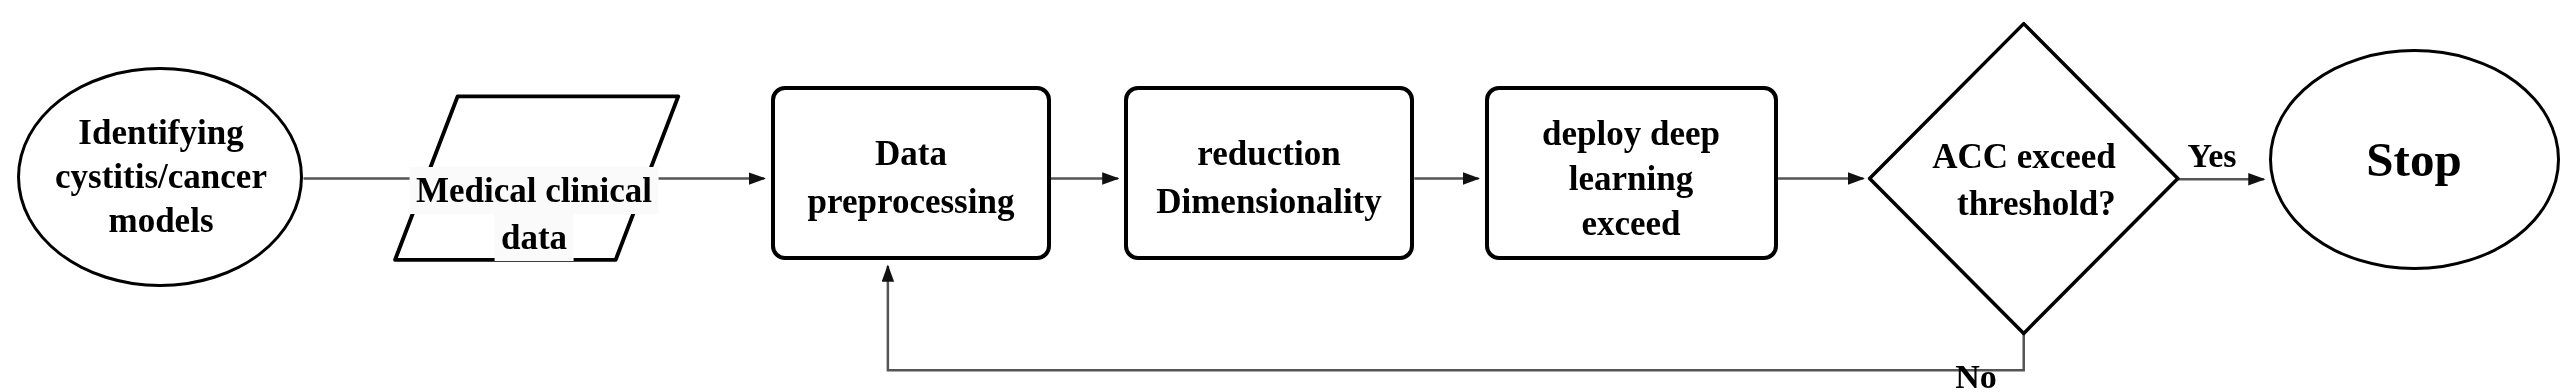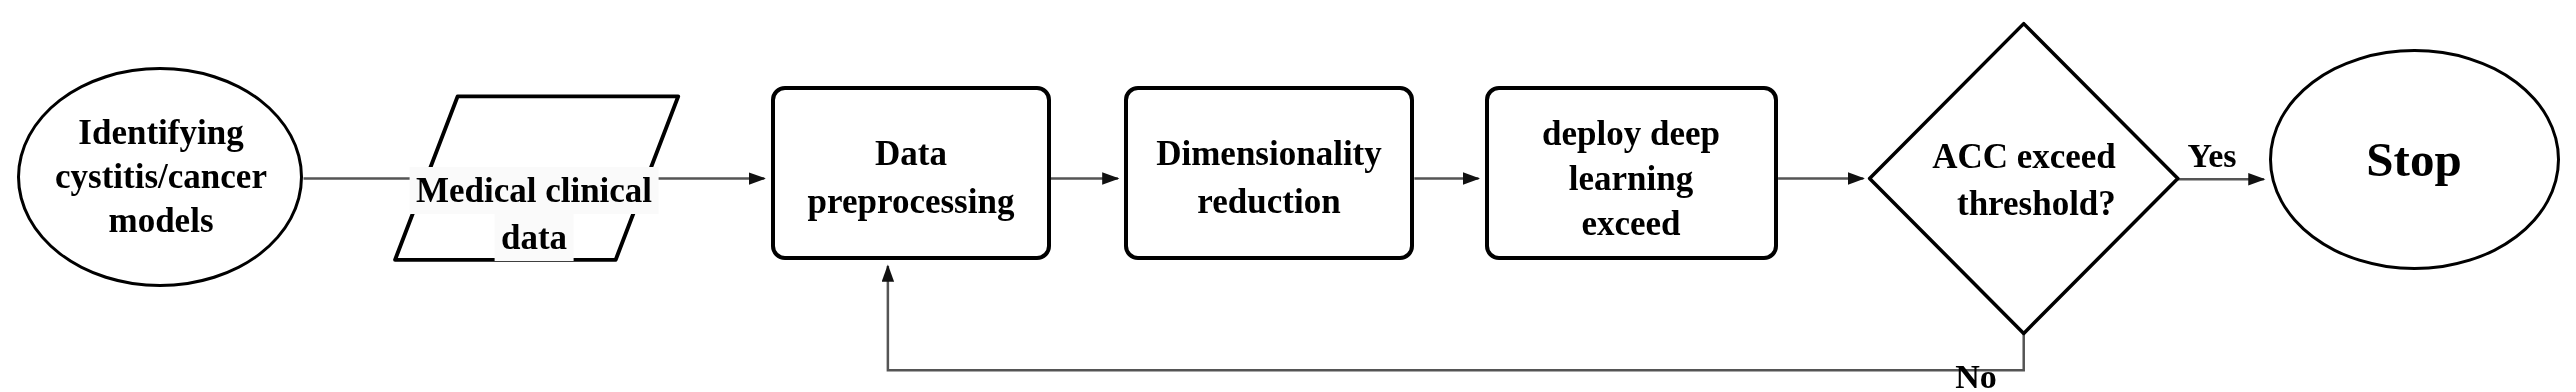--- a/index.html
+++ b/index.html
@@ -72,22 +72,22 @@
     <span class="ln"><span>Medical clinical</span></span>
     <span class="ln"><span>data</span></span>
   </div>
 
   <div class="node-label" style="left:911px;top:178px;line-height:48px;">
     <span class="ln">Data</span>
     <span class="ln">preprocessing</span>
   </div>
 
   <div class="node-label" style="left:1269px;top:178px;line-height:48px;">
+    <span class="ln">reduction</span>
     <span class="ln">Dimensionality</span>
-    <span class="ln">reduction</span>
   </div>
 
   <div class="node-label" style="left:1631px;top:178px;line-height:45px;text-align:center;">
     <span class="ln">deploy deep</span>
     <span class="ln">learning</span>
     <span class="ln">exceed</span>
   </div>
 
   <div class="node-label" style="left:2024px;top:180px;line-height:47px;text-align:right;">
     <span class="ln">ACC exceed</span>

